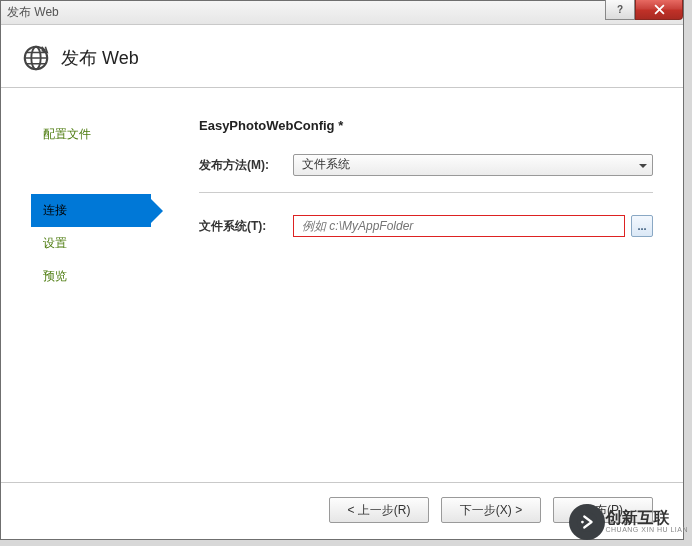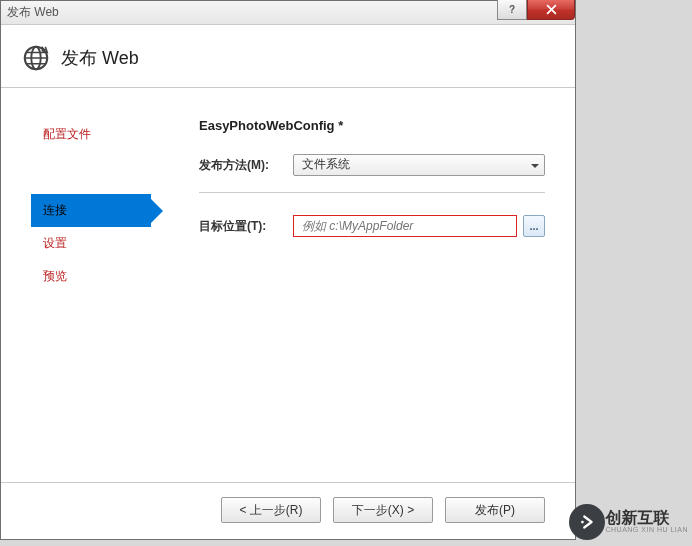--- a/index.html
+++ b/index.html
@@ -8,21 +8,21 @@
   font-size: 12px;
   background: #d8d8d8;
   width: 692px;
   height: 546px;
   position: relative;
   overflow: hidden;
 }
 .window {
   position: absolute;
   left: 0; top: 0;
-  width: 576px;
+  width: 684px;
   height: 540px;
   background: #fff;
   border: 1px solid #6f6f6f;
 }
 .titlebar {
   height: 24px;
   background: linear-gradient(to bottom, #f5f5f5, #e6e6e6);
   border-bottom: 1px solid #c9c9c9;
   display: flex;
   align-items: center;
@@ -91,21 +91,21 @@
   display: flex;
   padding-top: 30px;
 }
 .nav {
   width: 150px;
   padding-left: 30px;
   padding-right: 0;
 }
 .nav-item {
   padding: 8px 12px;
-  color: #b91c1c;
+  color: #4d7c0f;
   cursor: pointer;
   position: relative;
   font-size: 12px;
 }
 .nav-item.active {
   background: #0078d7;
   color: #000000;
   margin-top: 43px;
 }
 .nav-item.active::after {
@@ -290,21 +290,21 @@
               <svg width="8" height="5" viewBox="0 0 8 5">
                   <path d="M0 0 L4 4 L8 0 Z" fill="#444"></path>
                 </svg>
             </span>
           </div>
         </div>
 
         <hr class="sep">
 
         <div class="field-row">
-          <span class="field-label">目标位置(T):</span>
+          <span class="field-label">文件系统(T):</span>
           <div class="target-input-wrap">
             <input class="target-input" type="text" placeholder="例如 c:\MyAppFolder" style="">
             <div class="browse-btn">...</div>
           </div>
         </div>
 
       </div>
     </div>
 
     <div class="footer">

